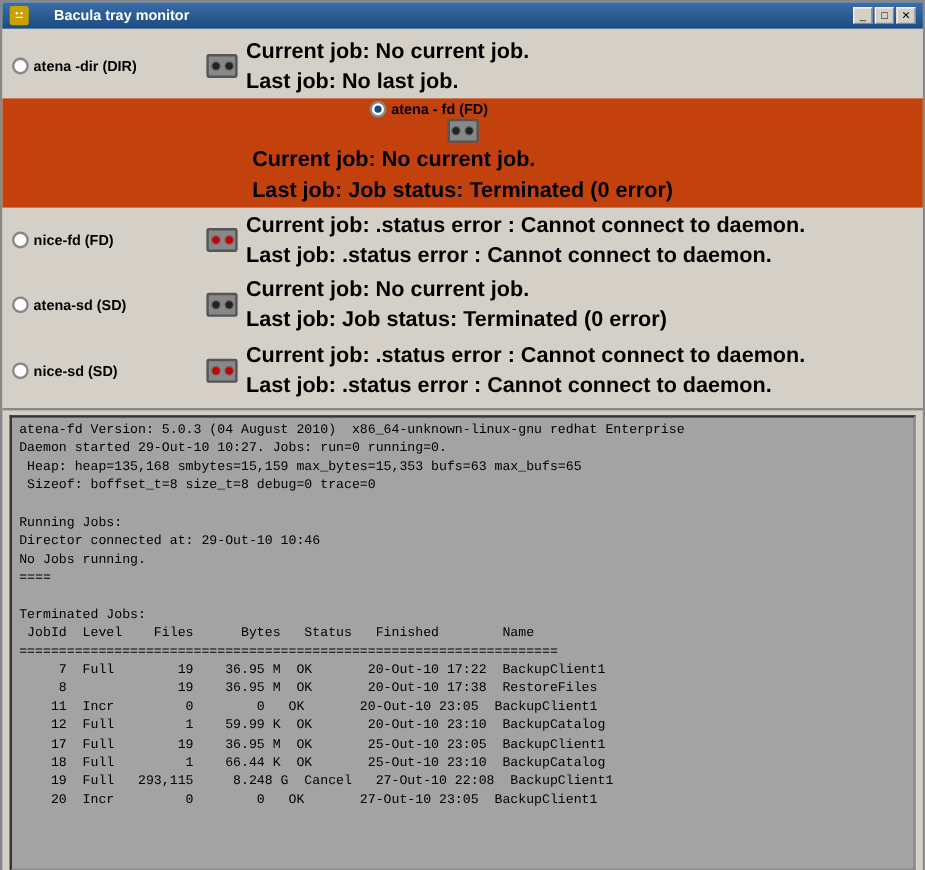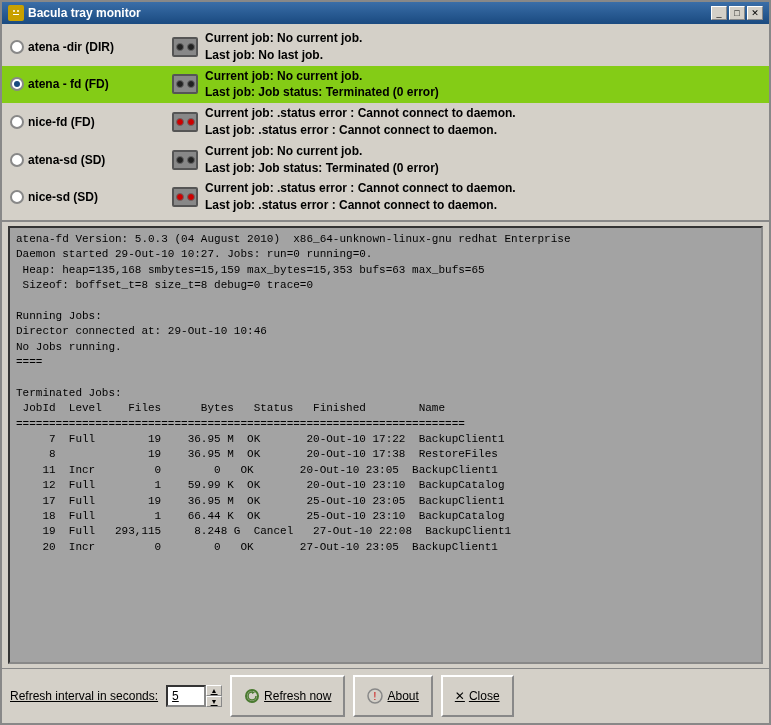--- a/index.html
+++ b/index.html
@@ -41,20 +41,21 @@
       background: #c8a000;
       border-radius: 2px;
       display: flex;
       align-items: center;
       justify-content: center;
       font-size: 10px;
     }
     .titlebar-title {
       font-size: 12px;
       font-weight: bold;
+      margin-left: 17px;
     }
     .titlebar-buttons {
       display: flex;
       gap: 2px;
     }
     .titlebar-btn {
       width: 16px;
       height: 14px;
       background: #d4d0c8;
       border: 1px solid #888;
@@ -133,21 +134,21 @@
       width: 8px;
       height: 8px;
       border-radius: 50%;
       background: #222;
       border: 1px solid #666;
     }
     .tape-reel.red {
       background: #cc0000;
     }
     .daemon-status {
-      font-size: 12px;
+      font-size: 18px;
       color: #000;
       line-height: 1.4;
     }
     .log-area {
       flex: 1;
       background: #a3a3a3;
       border: 2px inset #888;
       margin: 4px 6px;
       overflow: hidden;
       position: relative;
@@ -260,21 +261,21 @@
           <div class="tape-reel"></div>
           <div class="tape-reel"></div>
         </div>
       </div>
       <div class="daemon-status">
         <div>Current job: No current job.</div>
         <div>Last job: No last job.</div>
       </div>
     </div>
 
-    <div class="daemon-row" style="background:#84cc16;">
+    <div class="daemon-row" style="background:#c2410c;flex-direction:column;">
       <div class="radio-label">
         <div class="radio-btn selected"></div>
         <span>atena - fd (FD)</span>
       </div>
       <div class="daemon-icon">
         <div class="tape-icon">
           <div class="tape-reel"></div>
           <div class="tape-reel"></div>
         </div>
       </div>

